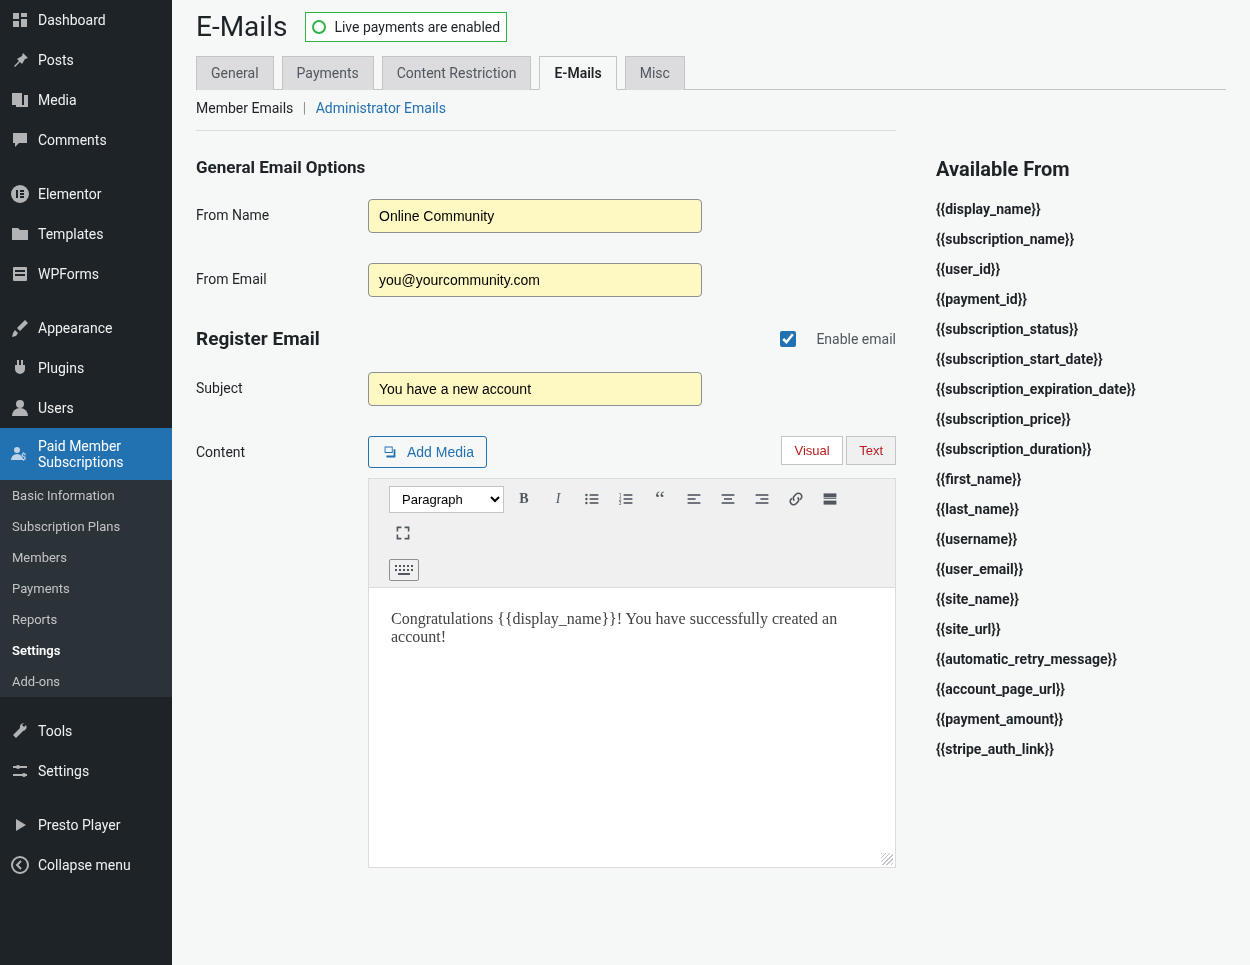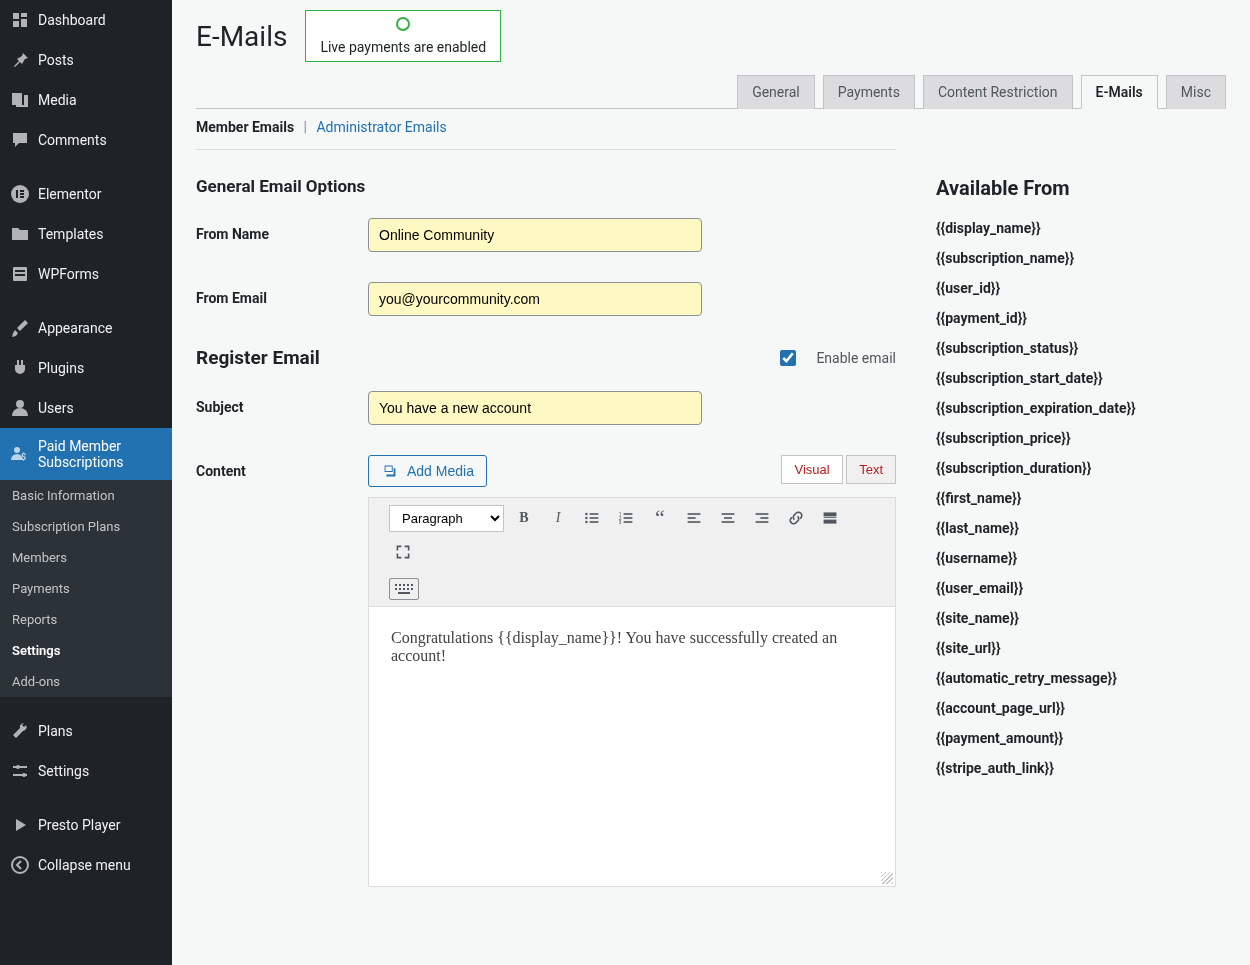--- a/index.html
+++ b/index.html
@@ -10,35 +10,35 @@
 .sidebar-item .icon { width: 20px; height: 20px; margin-right: 8px; opacity: 0.7; display:flex; align-items:center; justify-content:center; }
 .sidebar-item.active { background: #2271b1; color: #fff; position:relative; }
 .sidebar-item.active::after{ content:""; position:absolute; right:-8px; top:50%; transform:translateY(-50%); border:8px solid transparent; border-left-color:#2271b1;}
 .sidebar-item.group-top { margin-top: 14px; }
 .submenu { background: #2c3338; }
 .submenu .sub-item { padding: 8px 12px; cursor: pointer; font-size: 13px; color: #c3c4c7; }
 .submenu .sub-item.current { color: #fff; font-weight: 600; }
 .main { flex: 1; padding: 10px 24px 24px 24px; background: #f6f7f7; }
 .header-row { display:flex; align-items:center; gap:18px; margin-bottom:12px;}
 .page-title { font-size: 28px; font-weight: 400; color:#1d2327;}
-.status-badge { border:1px solid #2fb344; padding:6px 14px; font-size:14px; color:#1d2327; display:flex; align-items:center; gap:8px; background:#fff;flex-direction:column;}
+.status-badge { border:1px solid #2fb344; padding:6px 6px; font-size:14px; color:#1d2327; display:flex; align-items:center; gap:8px; background:#fff;}
 .status-dot{ width:14px; height:14px; border:2.5px solid #2fb344; border-radius:50%;}
-.tabs { display:flex; gap:8px; border-bottom:1px solid #c3c4c7; margin-bottom:10px;justify-content:flex-end;}
+.tabs { display:flex; gap:8px; border-bottom:1px solid #c3c4c7; margin-bottom:10px;}
 .tab { background:#dcdcde; border:1px solid #c3c4c7; border-bottom:none; padding:8px 14px; font-size:14px; color:#50575e; cursor:pointer; position:relative; top:1px;}
 .tab.active { background:#f6f7f7; border-bottom:1px solid #f6f7f7; font-weight:600; color:#1d2327;}
 .subnav{ font-size:14px; margin-bottom:10px; padding-bottom:14px; border-bottom:1px solid #dcdcde; max-width:700px;}
-.subnav .cur{ font-weight:700; color:#1d2327;}
+.subnav .cur{ font-weight:400; color:#1d2327;}
 .subnav .sep{ margin:0 6px; color:#8c8f94;}
 .subnav .lnk{ color:#2271b1; cursor:pointer;}
 .columns{ display:flex; gap:40px;}
 .left{ flex:1; max-width:700px;}
 .right{ width:280px; padding-top:16px;}
 h2.sect{ font-size:17px; font-weight:700; margin:16px 0 22px;}
 .form-row{ display:flex; align-items:flex-start; margin-bottom:30px;}
-.form-row label{ width:172px; font-weight:700; font-size:14px; padding-top:8px;}
+.form-row label{ width:172px; font-weight:400; font-size:14px; padding-top:8px;}
 .form-row input[type=text]{ width:334px; padding:8px 10px; border:1px solid #8c8f94; border-radius:4px; font-size:14px; background:#fef9c3;}
 .sect-header{ display:flex; justify-content:space-between; align-items:center; margin:12px 0 22px;}
 .sect-header h2{ font-size:19px; font-weight:700;}
 .enable-wrap{ display:flex; align-items:flex-start; gap:20px; color:#50575e; font-size:14px;}
 .enable-wrap input{ width:16px; height:16px; accent-color:#2271b1;}
 .add-media-btn{ display:inline-flex; align-items:center; gap:8px; border:1px solid #2271b1; color:#2271b1; background:#f6f7f7; padding:6px 12px; border-radius:3px; cursor:pointer; font-size:14px;}
 .editor-toggle{ float:right;}
 .editor-toggle button{ border:1px solid #c3c4c7; background:#f0f0f1; padding:6px 12px; font-size:13px; cursor:pointer; color:#b91c1c;}
 .editor-toggle button.on{ background:#fff;}
 .toolbar{ clear:both; margin-top:10px; border:1px solid #dcdcde; background:#f0f0f1; padding:6px 20px; display:flex; flex-wrap:wrap; gap:6px; align-items:center;}
@@ -160,21 +160,21 @@
         <div class="sub-item">Reports</div>
         <div class="sub-item current">Settings</div>
         <div class="sub-item">Add-ons</div>
       </div>
       <div class="sidebar-item group-top">
         <span class="icon">
           <svg width="20" height="20" viewBox="0 0 20 20" fill="currentColor">
             <path d="M14 2a4 4 0 00-4 5L3 14l3 3 7-7a4 4 0 003-6l-2 2-2-2z"></path>
           </svg>
         </span>
-        <span>Plans</span>
+        <span>Tools</span>
       </div>
       <div class="sidebar-item">
         <span class="icon">
           <svg width="20" height="20" viewBox="0 0 20 20" fill="currentColor">
             <path d="M3 5h4v2H3zM9 5h8v2H9zM3 13h10v2H3zM15 13h2v2h-2z"></path>
             <circle cx="8" cy="6" r="2"></circle>
             <circle cx="14" cy="14" r="2"></circle>
           </svg>
         </span>
         <span>Settings</span>

